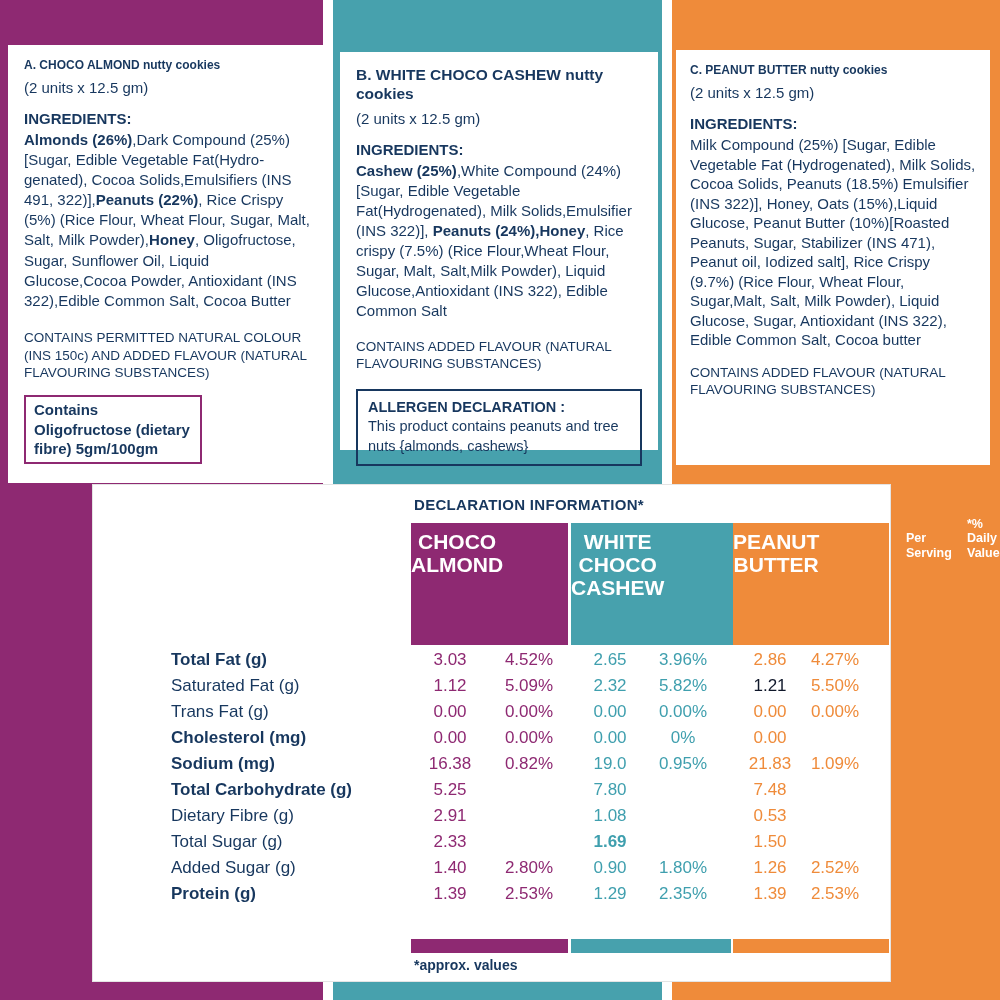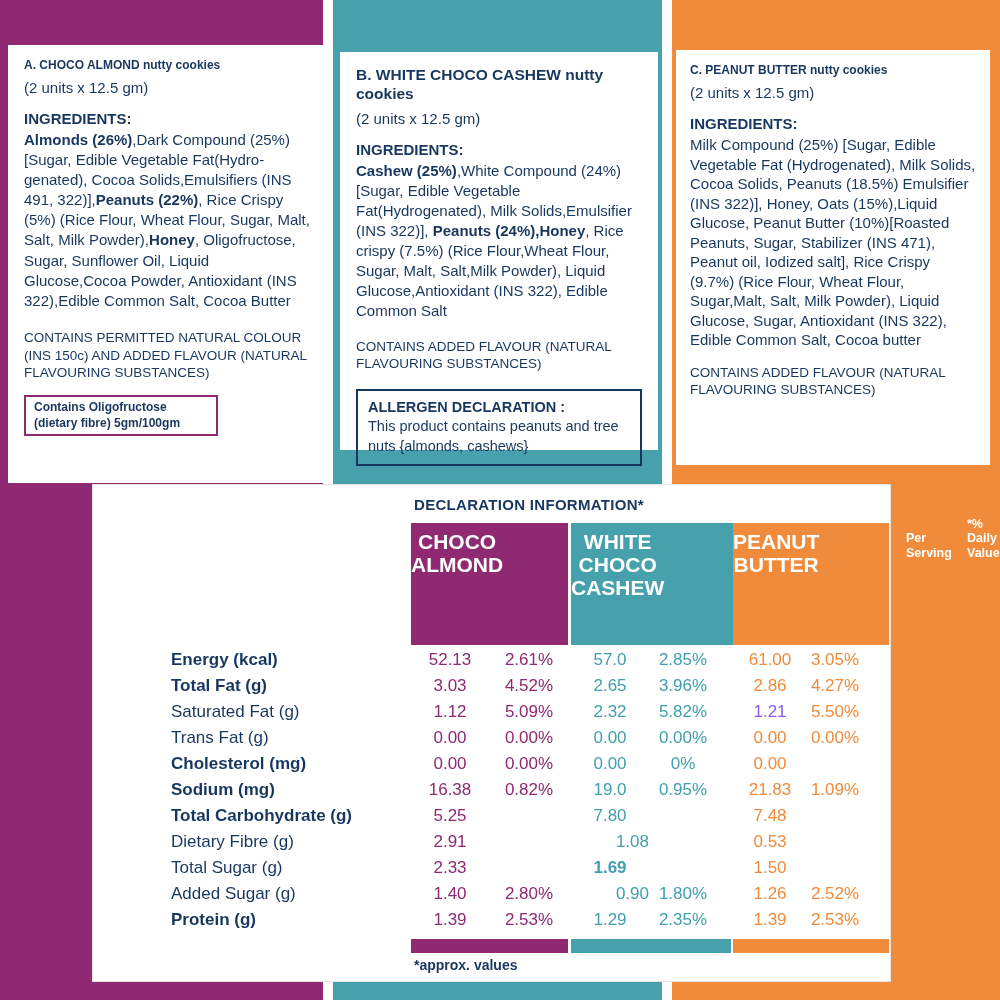--- a/index.html
+++ b/index.html
@@ -19,21 +19,21 @@
   .panel-title{font-size:12px;font-weight:bold;color:#17375E;line-height:1.25}
   #card-b .panel-title{font-size:15.5px}
   .panel-units{font-size:15px;color:#17375E;margin-top:6px}
   .ing-label{font-size:15px;font-weight:bold;color:#17375E;margin-top:14px}
   .ing-body{font-size:15px;color:#17375E;line-height:1.34;margin-top:3px}
   #card-c .ing-body{line-height:1.3}
   .seg-bold{font-weight:bold}
   .panel-note{font-size:13.5px;color:#17375E;line-height:1.32;margin-top:18px}
   #card-b .panel-note{margin-top:16px}
   #card-c .panel-note{margin-top:14px}
-  .fibre-box{margin-top:13px;border:2px solid #8E2972;padding:3px 8px;width:194px;font-size:12px;font-weight:bold;color:#17375E;line-height:1.3;box-sizing:border-box}
+  .fibre-box{margin-top:13px;border:2px solid #8E2972;padding:3px 8px;width:178px;font-size:15px;font-weight:bold;color:#17375E;line-height:1.3;box-sizing:border-box}
   .allergen-box{margin-top:16px;border:2px solid #17375E;padding:8px 10px}
   .allergen-title{font-size:14.5px;font-weight:bold;color:#17375E}
   .allergen-body{font-size:14.5px;color:#17375E;line-height:1.35;margin-top:2px}
 
   #nut-title{position:absolute;left:321px;top:11px;font-size:15px;font-weight:bold;color:#17375E;letter-spacing:.3px}
 
   .col-head{position:absolute;top:38px;height:122px;color:#fff;display:flex;justify-content:space-between;box-sizing:border-box;padding:7px 0 5px}
   #head-0{left:318px;width:157px}
   #head-1{left:478px;width:176px}
   #head-2{left:640px;width:156px}
@@ -127,44 +127,35 @@
     <div class="col-subrow">
       <div class="sub-per">Per
 Serving</div>
       <div class="sub-dv">*% Daily
 Values</div>
     </div>
   </div>
 
   <div id="nutrition-rows">
       <div class="nrow">
-        <div class="row-label bold">Energy (kcal)</div>
-        <div class="cell c0p" style="color: rgb(142, 41, 114);">52.13</div>
-        <div class="cell c0d" style="color: rgb(142, 41, 114);">2.61%</div>
-        <div class="cell c1p" style="color: rgb(63, 159, 174);">57.0</div>
-        <div class="cell c1d" style="color: rgb(63, 159, 174);">2.85%</div>
-        <div class="cell c2p" style="color: rgb(239, 139, 58);">61.00</div>
-        <div class="cell c2d" style="color: rgb(239, 139, 58);">3.05%</div>
-      </div>
-      <div class="nrow">
         <div class="row-label bold">Total Fat (g)</div>
         <div class="cell c0p" style="color: rgb(142, 41, 114);">3.03</div>
         <div class="cell c0d" style="color: rgb(142, 41, 114);">4.52%</div>
         <div class="cell c1p" style="color: rgb(63, 159, 174);">2.65</div>
         <div class="cell c1d" style="color: rgb(63, 159, 174);">3.96%</div>
         <div class="cell c2p" style="color: rgb(239, 139, 58);">2.86</div>
         <div class="cell c2d" style="color: rgb(239, 139, 58);">4.27%</div>
       </div>
       <div class="nrow">
         <div class="row-label">Saturated Fat (g)</div>
         <div class="cell c0p" style="color: rgb(142, 41, 114);">1.12</div>
         <div class="cell c0d" style="color: rgb(142, 41, 114);">5.09%</div>
         <div class="cell c1p" style="color: rgb(63, 159, 174);">2.32</div>
         <div class="cell c1d" style="color: rgb(63, 159, 174);">5.82%</div>
-        <div class="cell c2p" style="color: #8b5cf6;">1.21</div>
+        <div class="cell c2p" style="color: #0f172a;">1.21</div>
         <div class="cell c2d" style="color: rgb(239, 139, 58);">5.50%</div>
       </div>
       <div class="nrow">
         <div class="row-label">Trans Fat (g)</div>
         <div class="cell c0p" style="color: rgb(142, 41, 114);">0.00</div>
         <div class="cell c0d" style="color: rgb(142, 41, 114);">0.00%</div>
         <div class="cell c1p" style="color: rgb(63, 159, 174);">0.00</div>
         <div class="cell c1d" style="color: rgb(63, 159, 174);">0.00%</div>
         <div class="cell c2p" style="color: rgb(239, 139, 58);">0.00</div>
         <div class="cell c2d" style="color: rgb(239, 139, 58);">0.00%</div>
@@ -193,39 +184,39 @@
         <div class="cell c0d" style="color: rgb(142, 41, 114);"></div>
         <div class="cell c1p" style="color: rgb(63, 159, 174);">7.80</div>
         <div class="cell c1d" style="color: rgb(63, 159, 174);"></div>
         <div class="cell c2p" style="color: rgb(239, 139, 58);">7.48</div>
         <div class="cell c2d" style="color: rgb(239, 139, 58);"></div>
       </div>
       <div class="nrow">
         <div class="row-label">Dietary Fibre (g)</div>
         <div class="cell c0p" style="color: rgb(142, 41, 114);">2.91</div>
         <div class="cell c0d" style="color: rgb(142, 41, 114);"></div>
-        <div class="cell c1p" style="color: rgb(63, 159, 174); text-align: right;">1.08</div>
+        <div class="cell c1p" style="color: rgb(63, 159, 174);">1.08</div>
         <div class="cell c1d" style="color: rgb(63, 159, 174);"></div>
         <div class="cell c2p" style="color: rgb(239, 139, 58);">0.53</div>
         <div class="cell c2d" style="color: rgb(239, 139, 58);"></div>
       </div>
       <div class="nrow">
         <div class="row-label">Total Sugar (g)</div>
         <div class="cell c0p" style="color: rgb(142, 41, 114);">2.33</div>
         <div class="cell c0d" style="color: rgb(142, 41, 114);"></div>
         <div class="cell c1p" style="color: rgb(63, 159, 174); font-weight: bold;">1.69</div>
         <div class="cell c1d" style="color: rgb(63, 159, 174);"></div>
         <div class="cell c2p" style="color: rgb(239, 139, 58);">1.50</div>
         <div class="cell c2d" style="color: rgb(239, 139, 58);"></div>
       </div>
       <div class="nrow">
         <div class="row-label">Added Sugar (g)</div>
         <div class="cell c0p" style="color: rgb(142, 41, 114);">1.40</div>
         <div class="cell c0d" style="color: rgb(142, 41, 114);">2.80%</div>
-        <div class="cell c1p" style="color: rgb(63, 159, 174); text-align: right;">0.90</div>
+        <div class="cell c1p" style="color: rgb(63, 159, 174);">0.90</div>
         <div class="cell c1d" style="color: rgb(63, 159, 174);">1.80%</div>
         <div class="cell c2p" style="color: rgb(239, 139, 58);">1.26</div>
         <div class="cell c2d" style="color: rgb(239, 139, 58);">2.52%</div>
       </div>
       <div class="nrow">
         <div class="row-label bold">Protein (g)</div>
         <div class="cell c0p" style="color: rgb(142, 41, 114);">1.39</div>
         <div class="cell c0d" style="color: rgb(142, 41, 114);">2.53%</div>
         <div class="cell c1p" style="color: rgb(63, 159, 174);">1.29</div>
         <div class="cell c1d" style="color: rgb(63, 159, 174);">2.35%</div>

